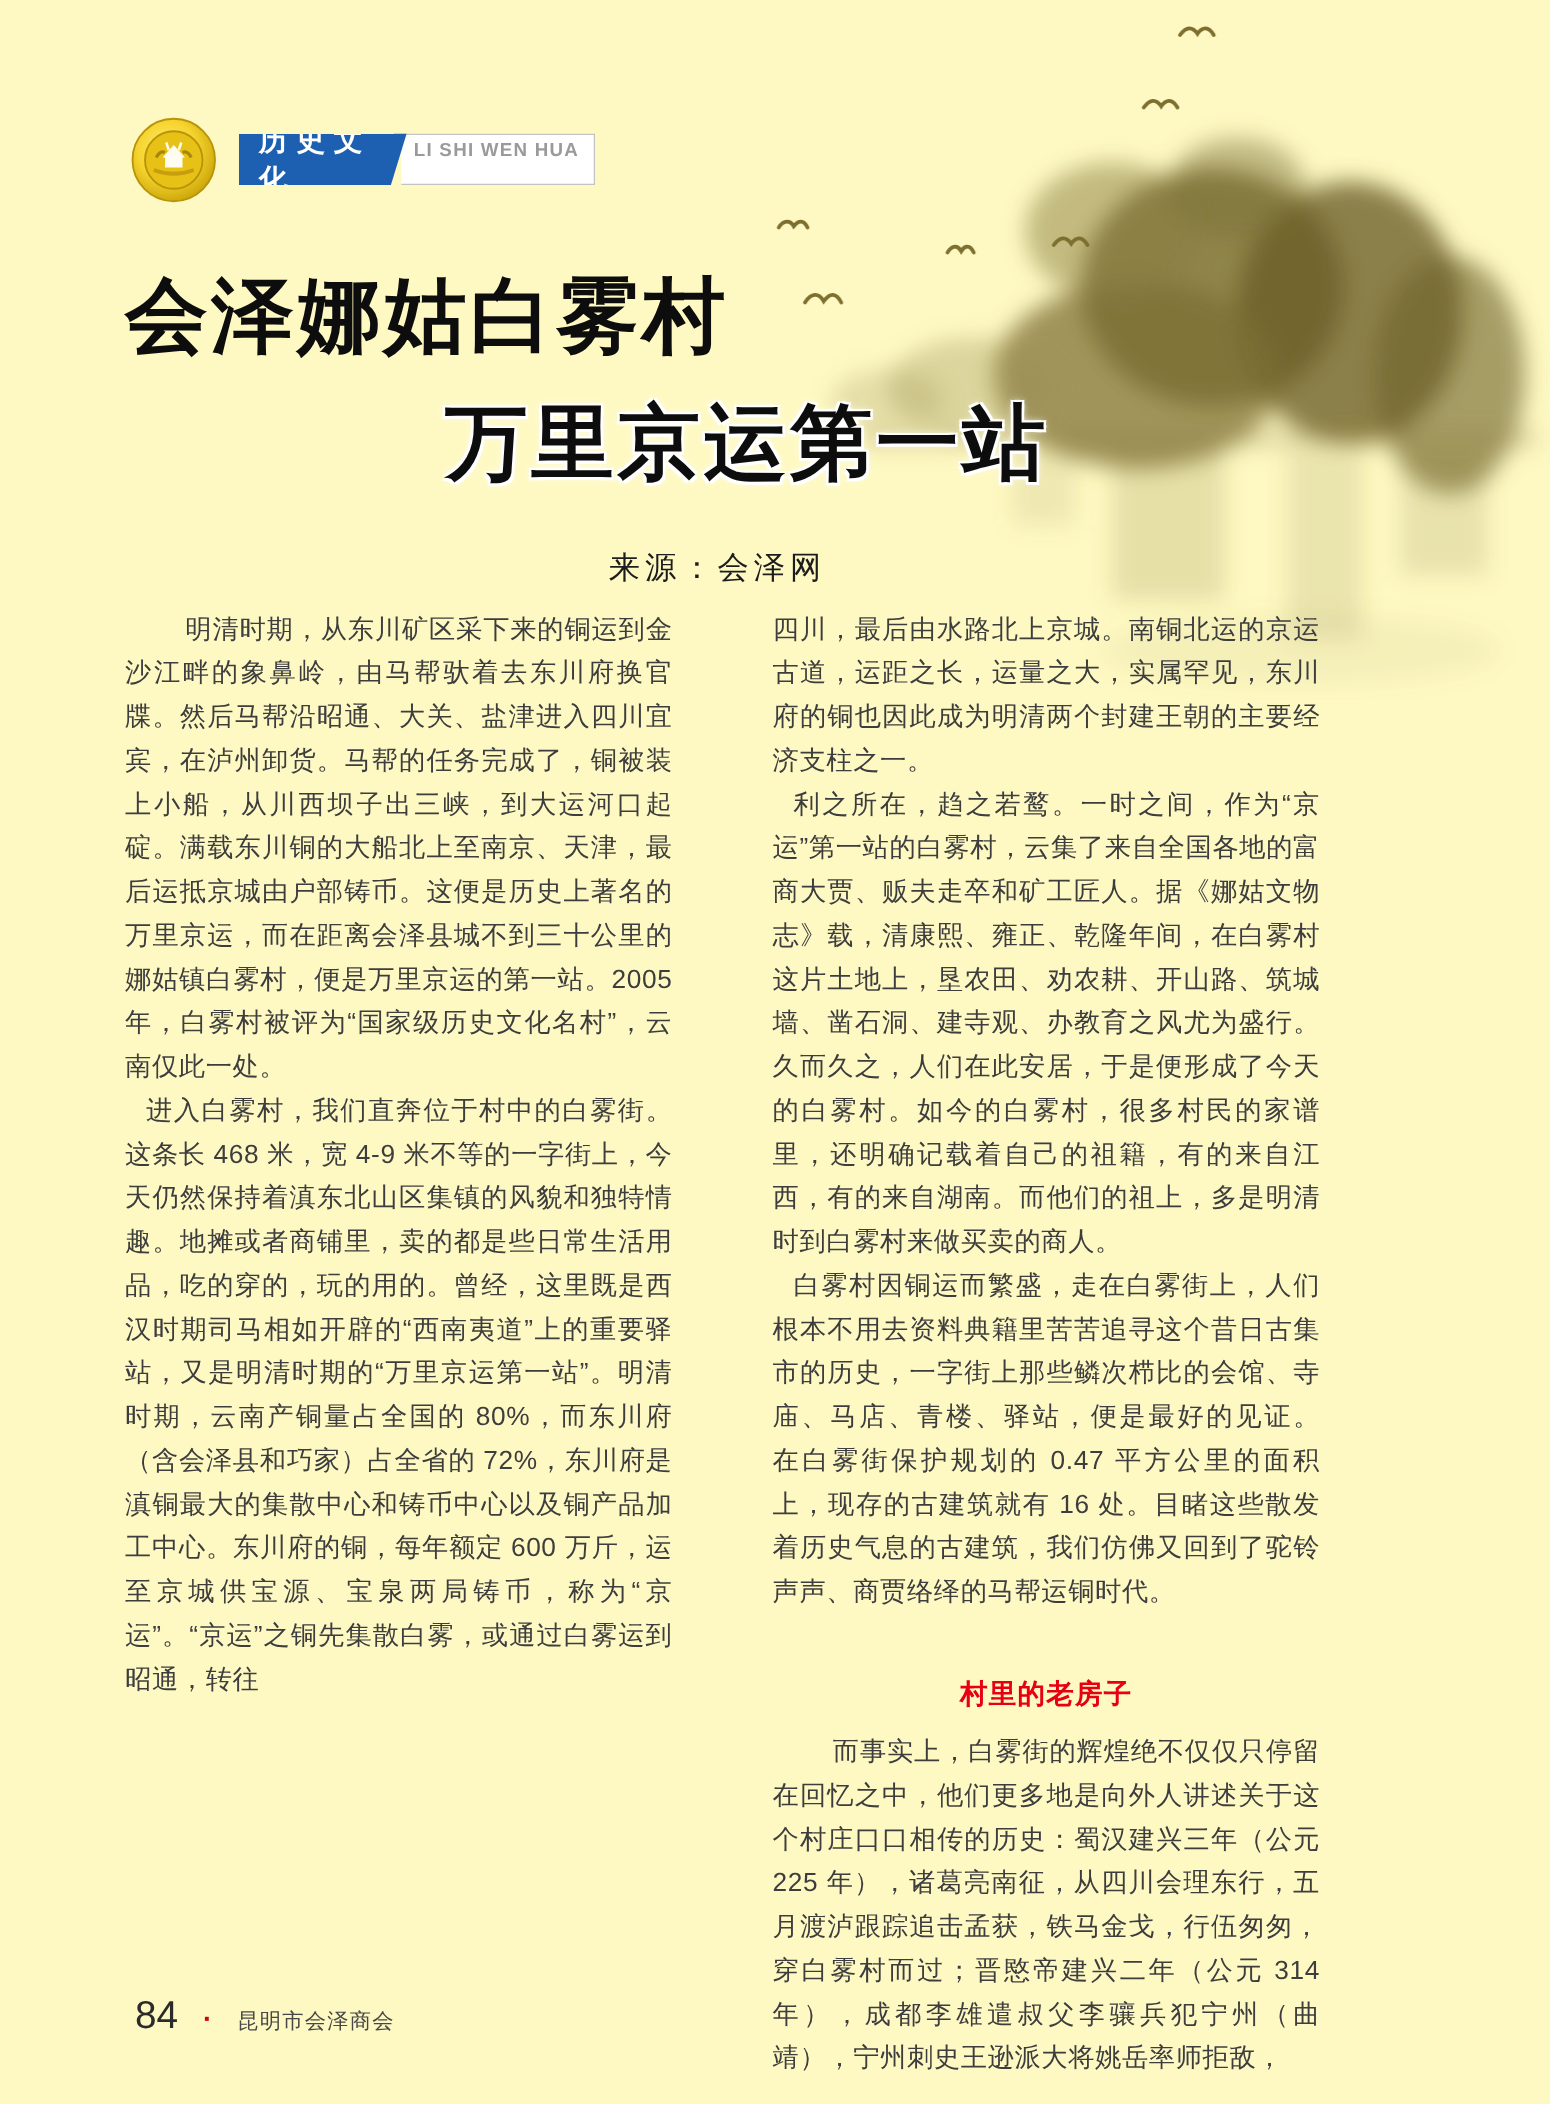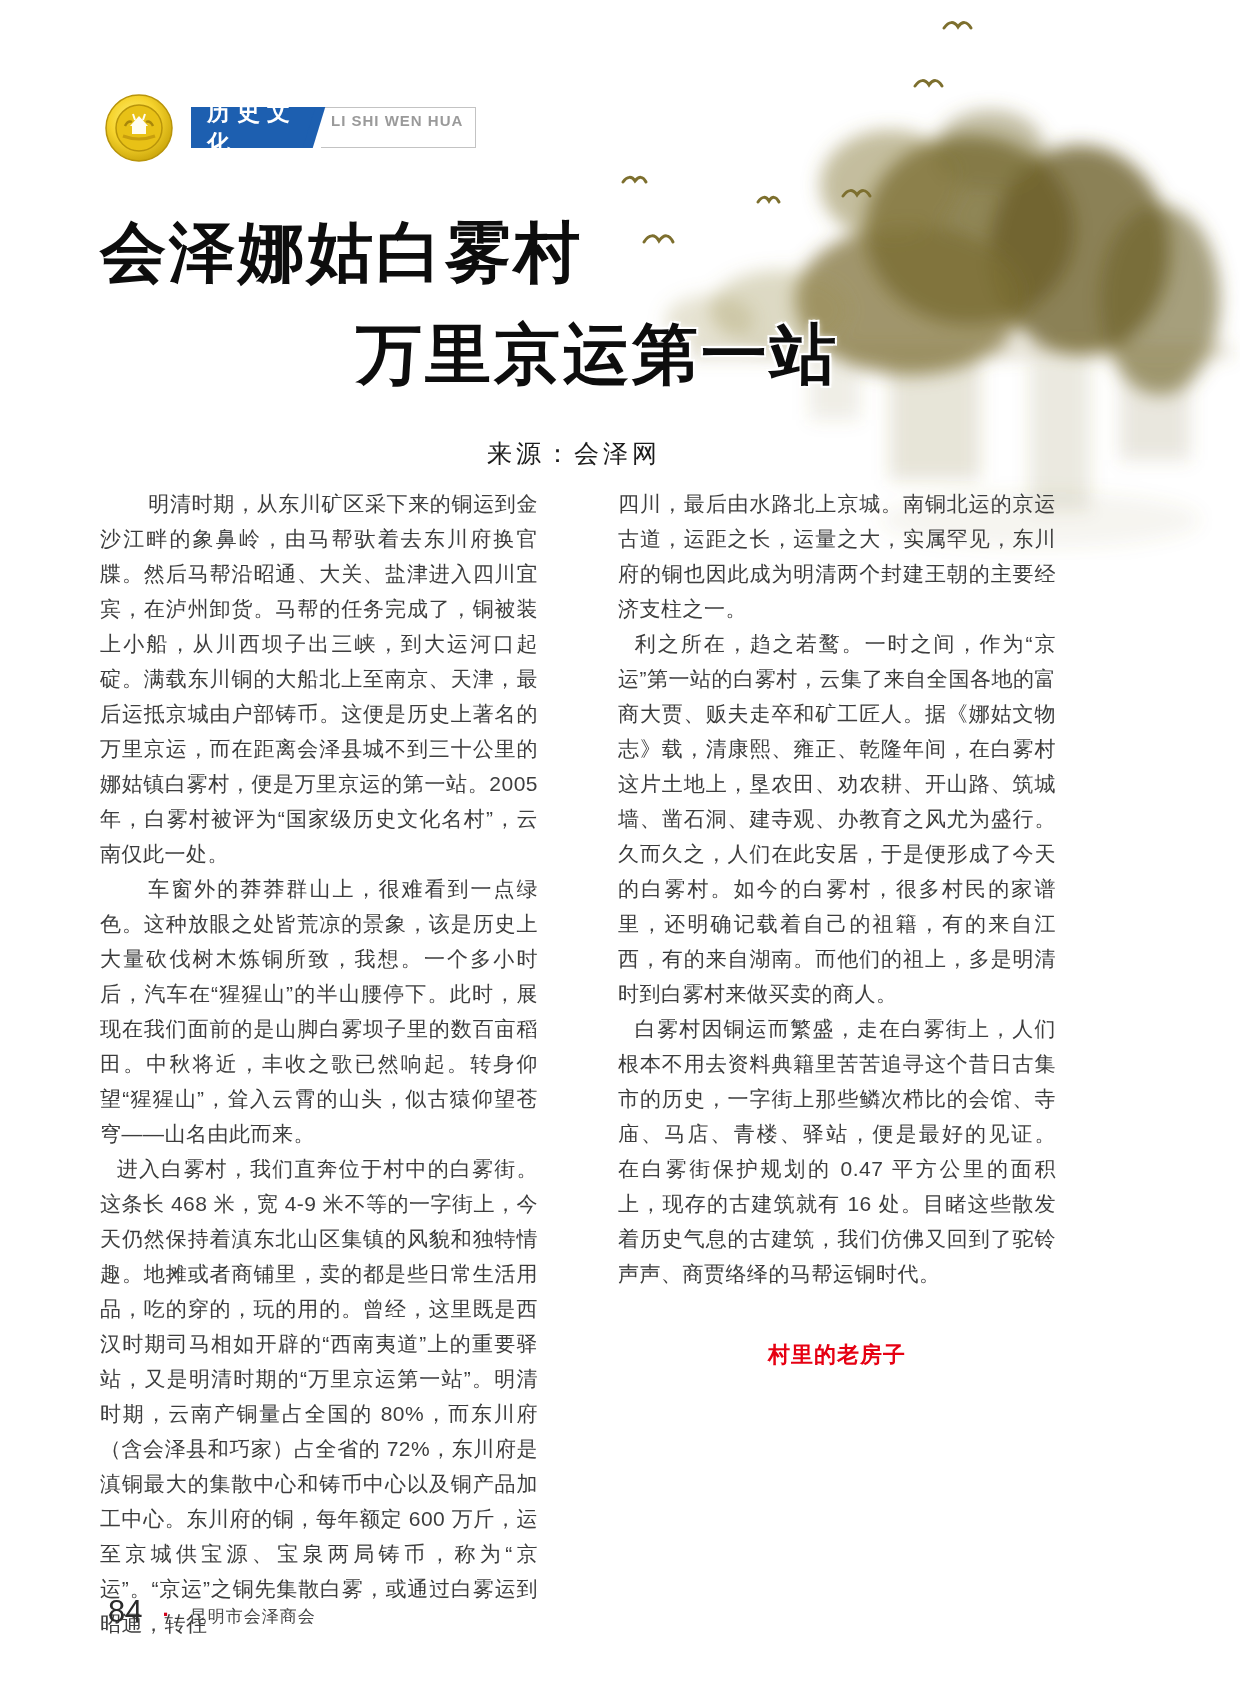--- a/index.html
+++ b/index.html
@@ -1,20 +1,20 @@
 <!DOCTYPE html>
 <html><head>
 <meta charset="utf-8">
 <style>
   html,body{margin:0;padding:0;background:#e8e8e8;}
   .page{
     position:relative;
     width:1240px;height:1683px;
     margin:0 auto;
-    background:#ffffff;
+    background:#fef9c3;
     overflow:hidden;
     font-family:"Liberation Sans", sans-serif;
     color:#3d3d3d;
   }
 
   
   .badge{position:absolute;left:103px;top:92px;width:72px;height:72px;}
   .cat-bar{position:absolute;left:191px;top:107px;height:41px;display:flex;align-items:stretch;}
   .cat-cn{
     background:#1d5fb0;color:#fff;
@@ -148,28 +148,28 @@
     <div class="cat-en">LI SHI WEN HUA</div>
   </div>
 
   <div class="title-line l1">会泽娜姑白雾村</div>
   <div class="title-line l2">万里京运第一站</div>
   <div class="source-line">来源：会泽网</div>
 
   <div class="columns">
     <div class="col">
       <p class="para ind2">明清时期，从东川矿区采下来的铜运到金沙江畔的象鼻岭，由马帮驮着去东川府换官牒。然后马帮沿昭通、大关、盐津进入四川宜宾，在泸州卸货。马帮的任务完成了，铜被装上小船，从川西坝子出三峡，到大运河口起碇。满载东川铜的大船北上至南京、天津，最后运抵京城由户部铸币。这便是历史上著名的万里京运，而在距离会泽县城不到三十公里的娜姑镇白雾村，便是万里京运的第一站。2005 年，白雾村被评为“国家级历史文化名村”，云南仅此一处。</p>
-      <p class="para ind2">车窗外的莽莽群山上，很难看到一点绿色。这种放眼之处皆荒凉的景象，该是历史上大量砍伐树木炼铜所致，我想。一个多小时后，汽车在“猩猩山”的半山腰停下。此时，展现在我们面前的是山脚白雾坝子里的数百亩稻田。中秋将近，丰收之歌已然响起。转身仰望“猩猩山”，耸入云霄的山头，似古猿仰望苍穹——山名由此而来。</p>
       <p class="para ind1">进入白雾村，我们直奔位于村中的白雾街。这条长 468 米，宽 4-9 米不等的一字街上，今天仍然保持着滇东北山区集镇的风貌和独特情趣。地摊或者商铺里，卖的都是些日常生活用品，吃的穿的，玩的用的。曾经，这里既是西汉时期司马相如开辟的“西南夷道”上的重要驿站，又是明清时期的“万里京运第一站”。明清时期，云南产铜量占全国的 80%，而东川府（含会泽县和巧家）占全省的 72%，东川府是滇铜最大的集散中心和铸币中心以及铜产品加工中心。东川府的铜，每年额定 600 万斤，运至京城供宝源、宝泉两局铸币，称为“京运”。“京运”之铜先集散白雾，或通过白雾运到昭通，转往</p>
     </div>
     <div class="col">
       <p class="para ind0">四川，最后由水路北上京城。南铜北运的京运古道，运距之长，运量之大，实属罕见，东川府的铜也因此成为明清两个封建王朝的主要经济支柱之一。</p>
       <p class="para ind1">利之所在，趋之若鹜。一时之间，作为“京运”第一站的白雾村，云集了来自全国各地的富商大贾、贩夫走卒和矿工匠人。据《娜姑文物志》载，清康熙、雍正、乾隆年间，在白雾村这片土地上，垦农田、劝农耕、开山路、筑城墙、凿石洞、建寺观、办教育之风尤为盛行。久而久之，人们在此安居，于是便形成了今天的白雾村。如今的白雾村，很多村民的家谱里，还明确记载着自己的祖籍，有的来自江西，有的来自湖南。而他们的祖上，多是明清时到白雾村来做买卖的商人。</p>
       <p class="para ind1">白雾村因铜运而繁盛，走在白雾街上，人们根本不用去资料典籍里苦苦追寻这个昔日古集市的历史，一字街上那些鳞次栉比的会馆、寺庙、马店、青楼、驿站，便是最好的见证。　　　在白雾街保护规划的 0.47 平方公里的面积上，现存的古建筑就有 16 处。目睹这些散发着历史气息的古建筑，我们仿佛又回到了驼铃声声、商贾络绎的马帮运铜时代。</p>
       <h3 class="section-heading">村里的老房子</h3>
+      <p class="para ind2">而事实上，白雾街的辉煌绝不仅仅只停留在回忆之中，他们更多地是向外人讲述关于这个村庄口口相传的历史：蜀汉建兴三年（公元 225 年），诸葛亮南征，从四川会理东行，五月渡泸跟踪追击孟获，铁马金戈，行伍匆匆，穿白雾村而过；晋愍帝建兴二年（公元 314 年），成都李雄遣叔父李骧兵犯宁州（曲靖），宁州刺史王逊派大将姚岳率师拒敌，</p>
     </div>
   </div>
 
   <div class="footer">
     <span class="page-num">84</span>
     <span class="footer-dot">·</span>
     <span class="footer-text">昆明市会泽商会</span>
   </div>
 
 </div>

